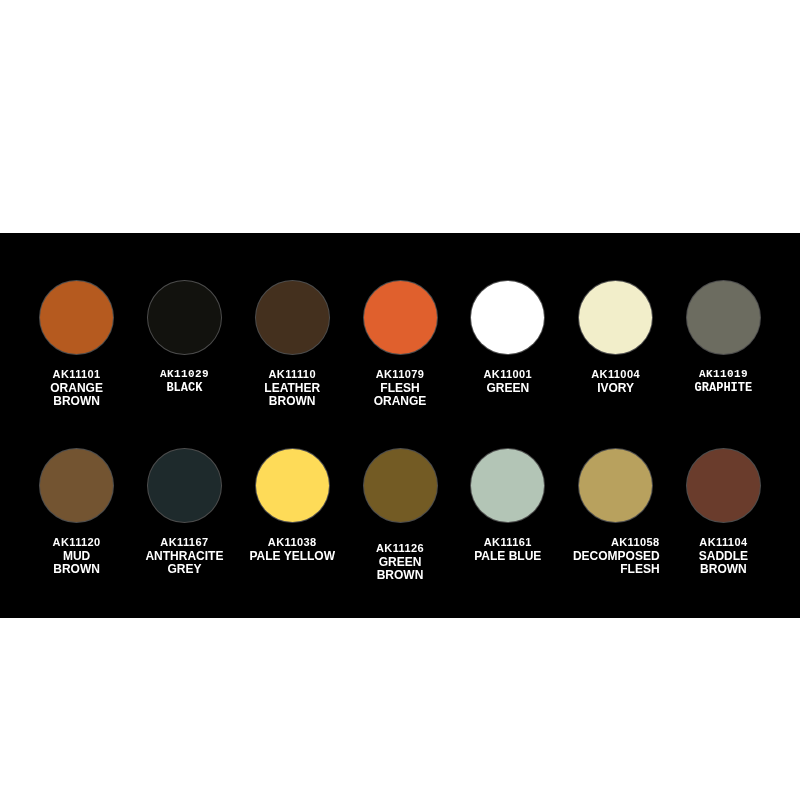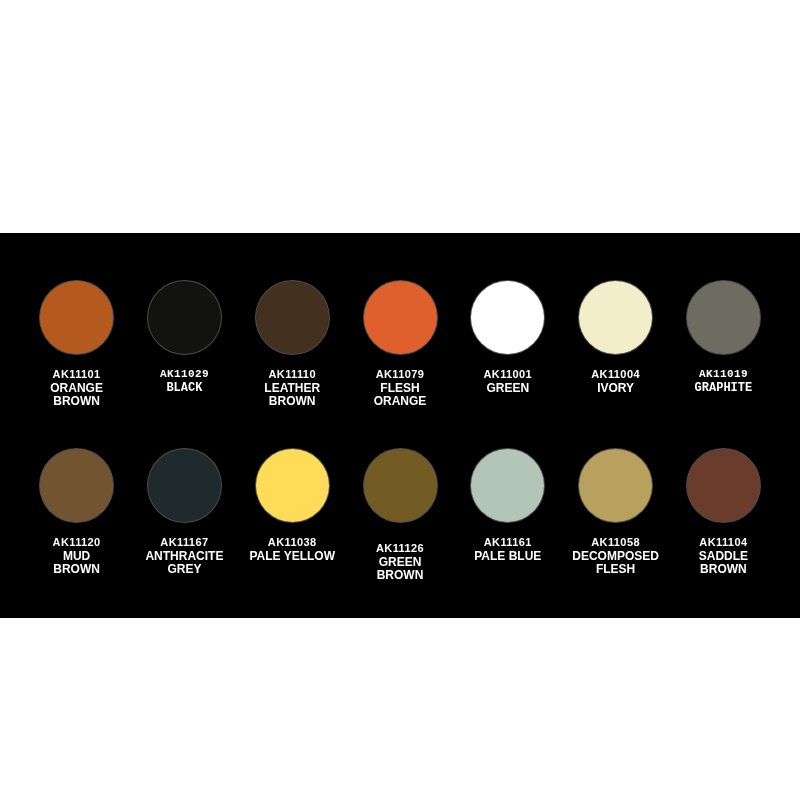--- a/index.html
+++ b/index.html
@@ -99,21 +99,21 @@
         </div>
         <div class="cell" style="left: 453.8px; top: 0px;">
           <div class="swatch" style="top: 216px; background: rgb(179, 197, 182);"></div>
           <div class="label" style="top: 303px; text-align: center;">
             <div class="code">AK11161</div>
             <div class="nm"><span>PALE BLUE</span></div>
           </div>
         </div>
         <div class="cell" style="left: 561.6px; top: 0px;">
           <div class="swatch" style="top: 216px; background: rgb(184, 161, 94);"></div>
-          <div class="label" style="top: 303px;">
+          <div class="label" style="top: 303px; text-align: right;">
             <div class="code">AK11058</div>
             <div class="nm"><span>DECOMPOSED</span><br><span>FLESH</span></div>
           </div>
         </div>
         <div class="cell" style="left: 669.4px; top: 0px;">
           <div class="swatch" style="top: 216px; background: rgb(106, 60, 44);"></div>
           <div class="label" style="top: 303px;">
             <div class="code">AK11104</div>
             <div class="nm"><span>SADDLE</span><br><span>BROWN</span></div>
           </div>

